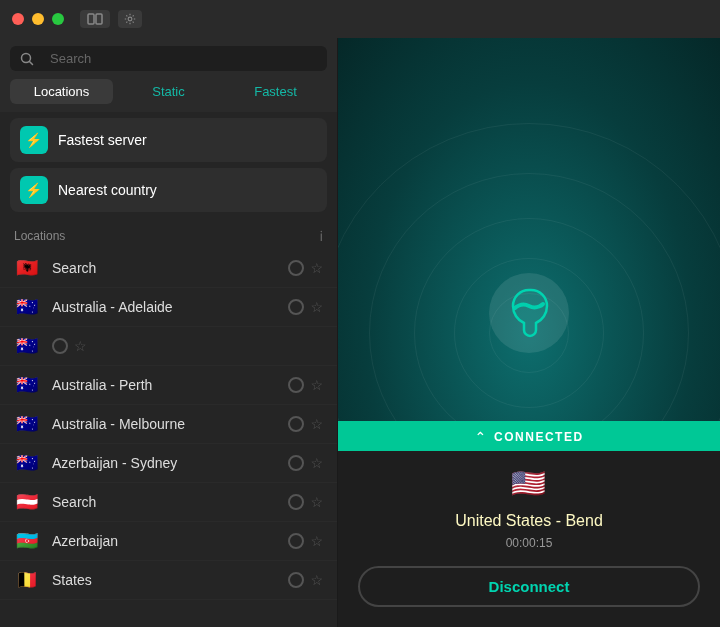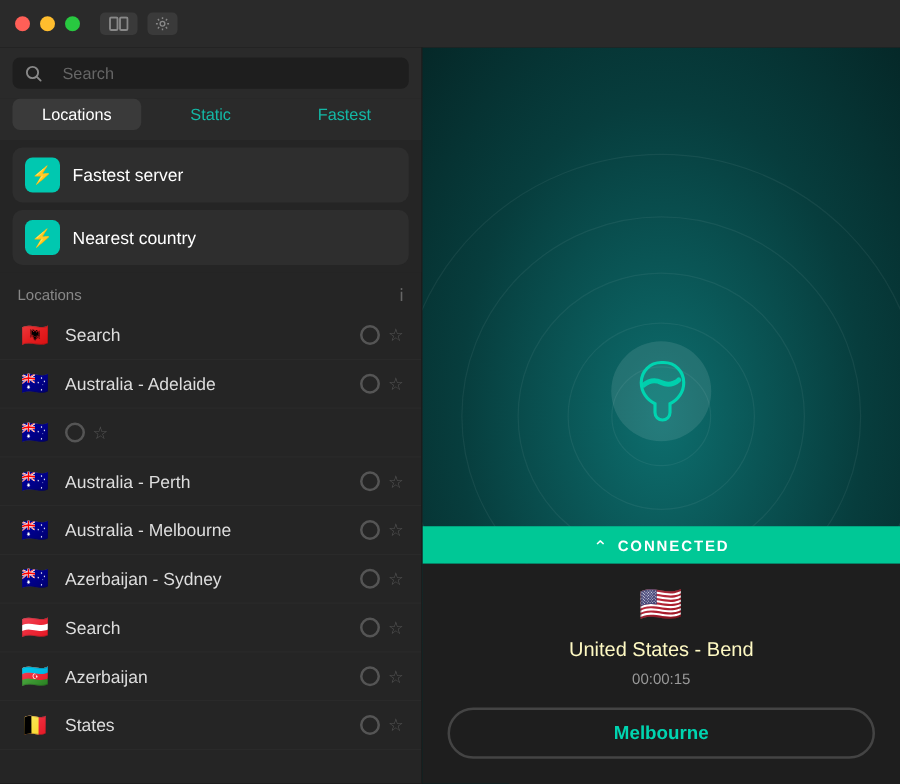--- a/index.html
+++ b/index.html
@@ -483,18 +483,18 @@
 
     <div class="connected-panel">
       <div class="connected-bar">
         <span class="chevron-up">⌃</span>
         <span class="connected-label">CONNECTED</span>
       </div>
       <div class="status-card">
         <div class="status-flag">🇺🇸</div>
         <div class="status-location">United States - Bend</div>
         <div class="status-timer">00:00:15</div>
-        <button class="disconnect-btn">Melbourne</button>
+        <button class="disconnect-btn">Disconnect</button>
       </div>
     </div>
   </div>
 
 </div>
 
 </body></html>

